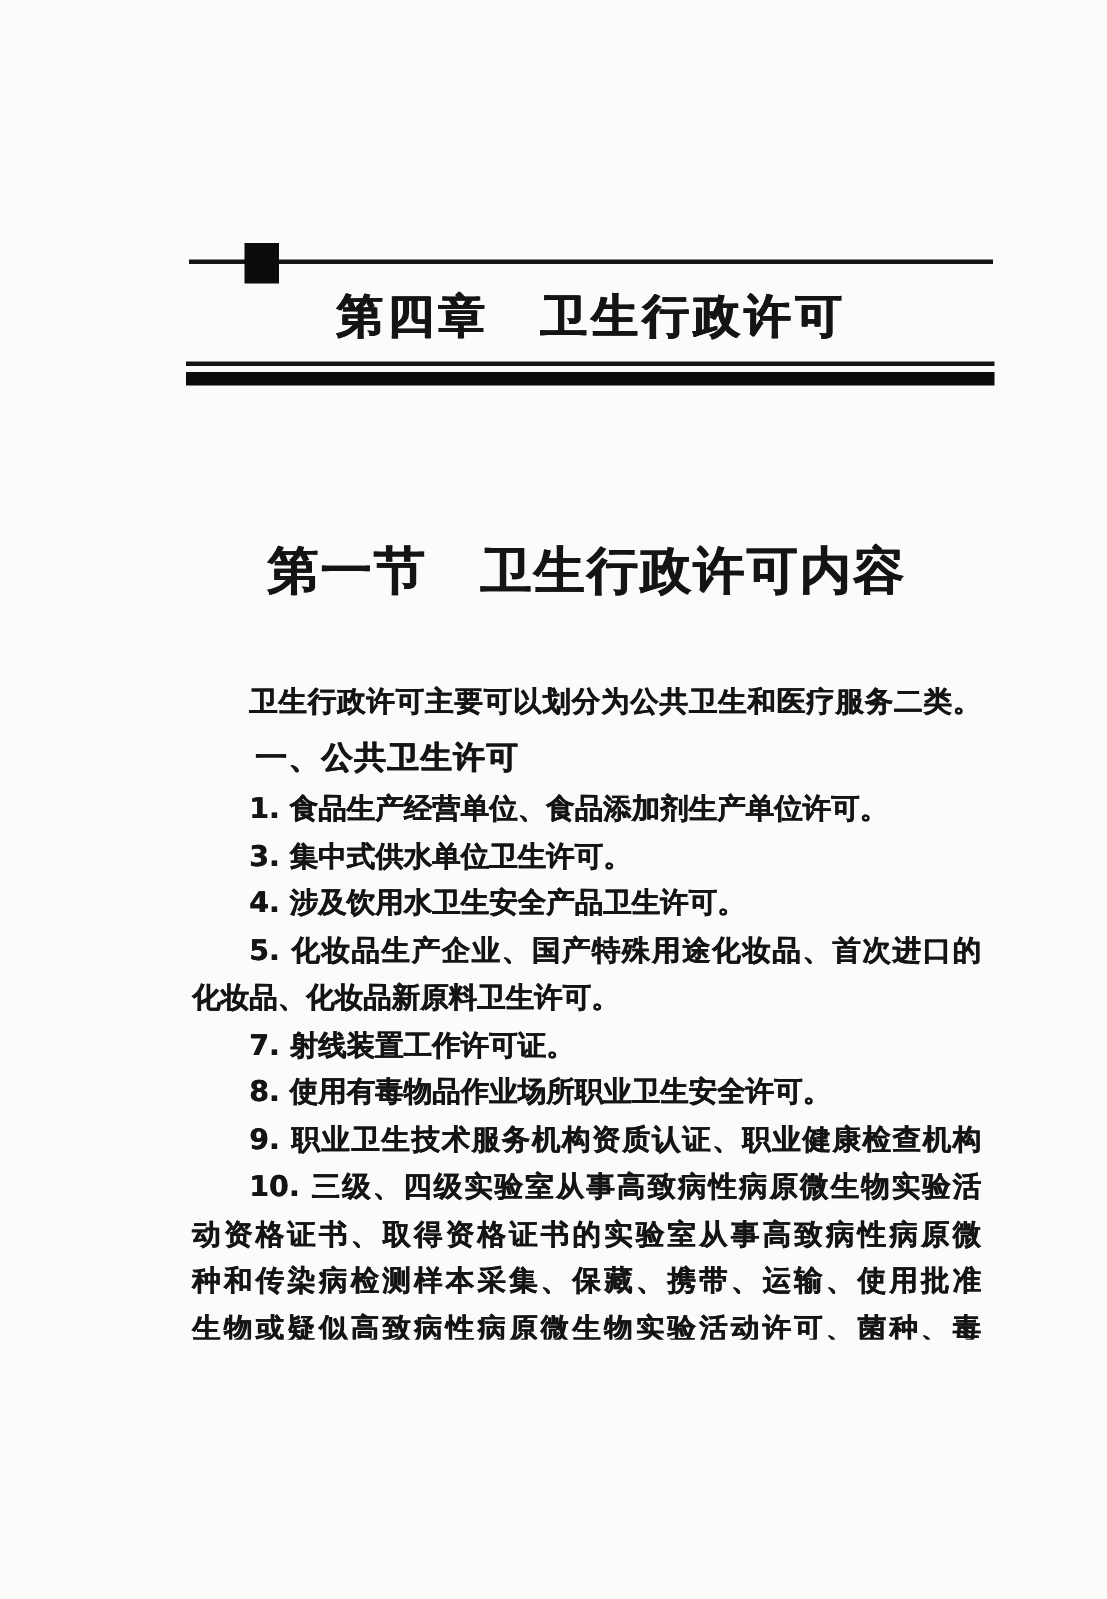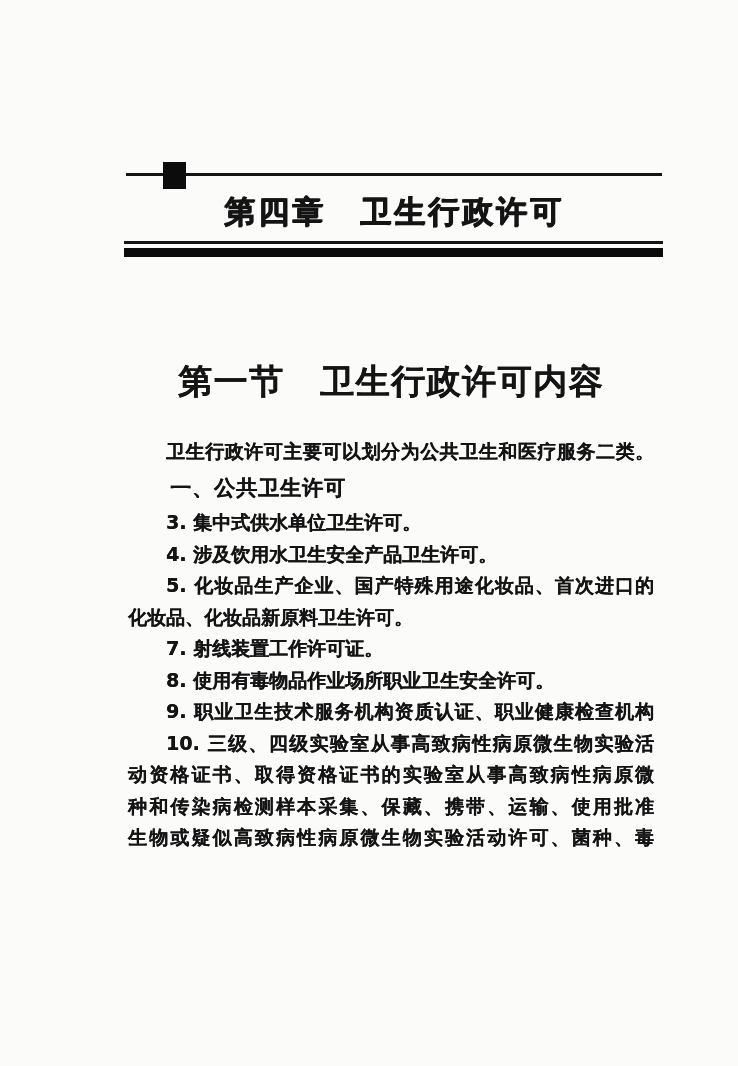--- a/index.html
+++ b/index.html
@@ -67,21 +67,21 @@
     font-size:34px;
     font-weight:900;
     letter-spacing:1.5px;
     line-height:36px;
     text-shadow:0.6px 0 currentColor;
     white-space:nowrap;
   }
   
   .body-text{
     position:absolute;
-    left:128px; top:436px;
+    left:128px; top:453px;
     width:526px;
     font-size:19px;
     line-height:31.5px;
     font-weight:700;
     text-shadow:0.35px 0 currentColor;
   }
   .line{ text-align:left; }
   .line.indent{ text-indent:2em; }
   .line.full{
     text-align:justify;
@@ -127,20 +127,21 @@
   <div class="double-rule">
     <div class="thin"></div>
     <div class="thick"></div>
   </div>
 
   <div class="section-heading">第一节　卫生行政许可内容</div>
 
   <div class="body-text">
       <div class="line indent full">卫生行政许可主要可以划分为公共卫生和医疗服务二类。</div>
       <div class="line indent subhead">一、公共卫生许可</div>
+      <div class="line indent">1. 食品生产经营单位、食品添加剂生产单位许可。</div>
       <div class="line indent">3. 集中式供水单位卫生许可。</div>
       <div class="line indent">4. 涉及饮用水卫生安全产品卫生许可。</div>
       <div class="line indent full">5. 化妆品生产企业、国产特殊用途化妆品、首次进口的</div>
       <div class="line">化妆品、化妆品新原料卫生许可。</div>
       <div class="line indent">7. 射线装置工作许可证。</div>
       <div class="line indent">8. 使用有毒物品作业场所职业卫生安全许可。</div>
       <div class="line indent full">9. 职业卫生技术服务机构资质认证、职业健康检查机构</div>
       <div class="line indent full">10. 三级、四级实验室从事高致病性病原微生物实验活</div>
       <div class="line full">动资格证书、取得资格证书的实验室从事高致病性病原微</div>
       <div class="line full">种和传染病检测样本采集、保藏、携带、运输、使用批准</div>

